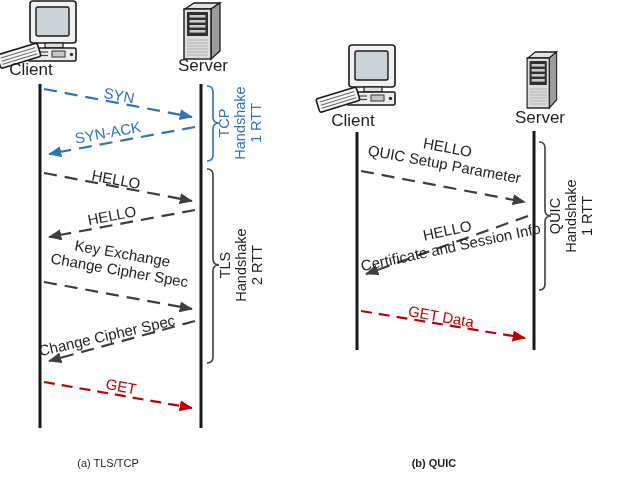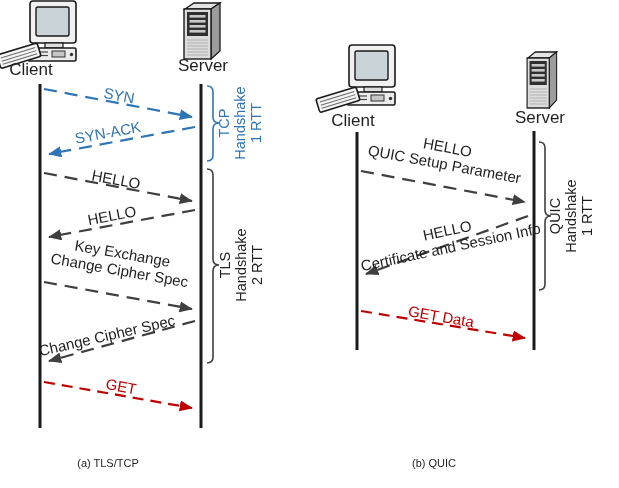--- a/index.html
+++ b/index.html
@@ -142,15 +142,15 @@
     <div>Handshake</div>
     <div>2 RTT</div>
   </div>
   <div class="lbl bracelbl" style="left:571px;top:216px;transform:translate(-50%,-50%) rotate(-90deg);">
     <div>QUIC</div>
     <div>Handshake</div>
     <div>1 RTT</div>
   </div>
 
   <div class="lbl caption" style="left:108px;top:463px;transform:translate(-50%,-50%);">(a) TLS/TCP</div>
-  <div class="lbl caption" style="left:434px;top:463px;transform:translate(-50%,-50%);">(b) QUIC</div>
+  <div class="lbl caption" style="left:434px;top:463px;transform:translate(-50%,-50%);font-weight:bold;">(b) QUIC</div>
 
 </div>
 
 </body></html>

